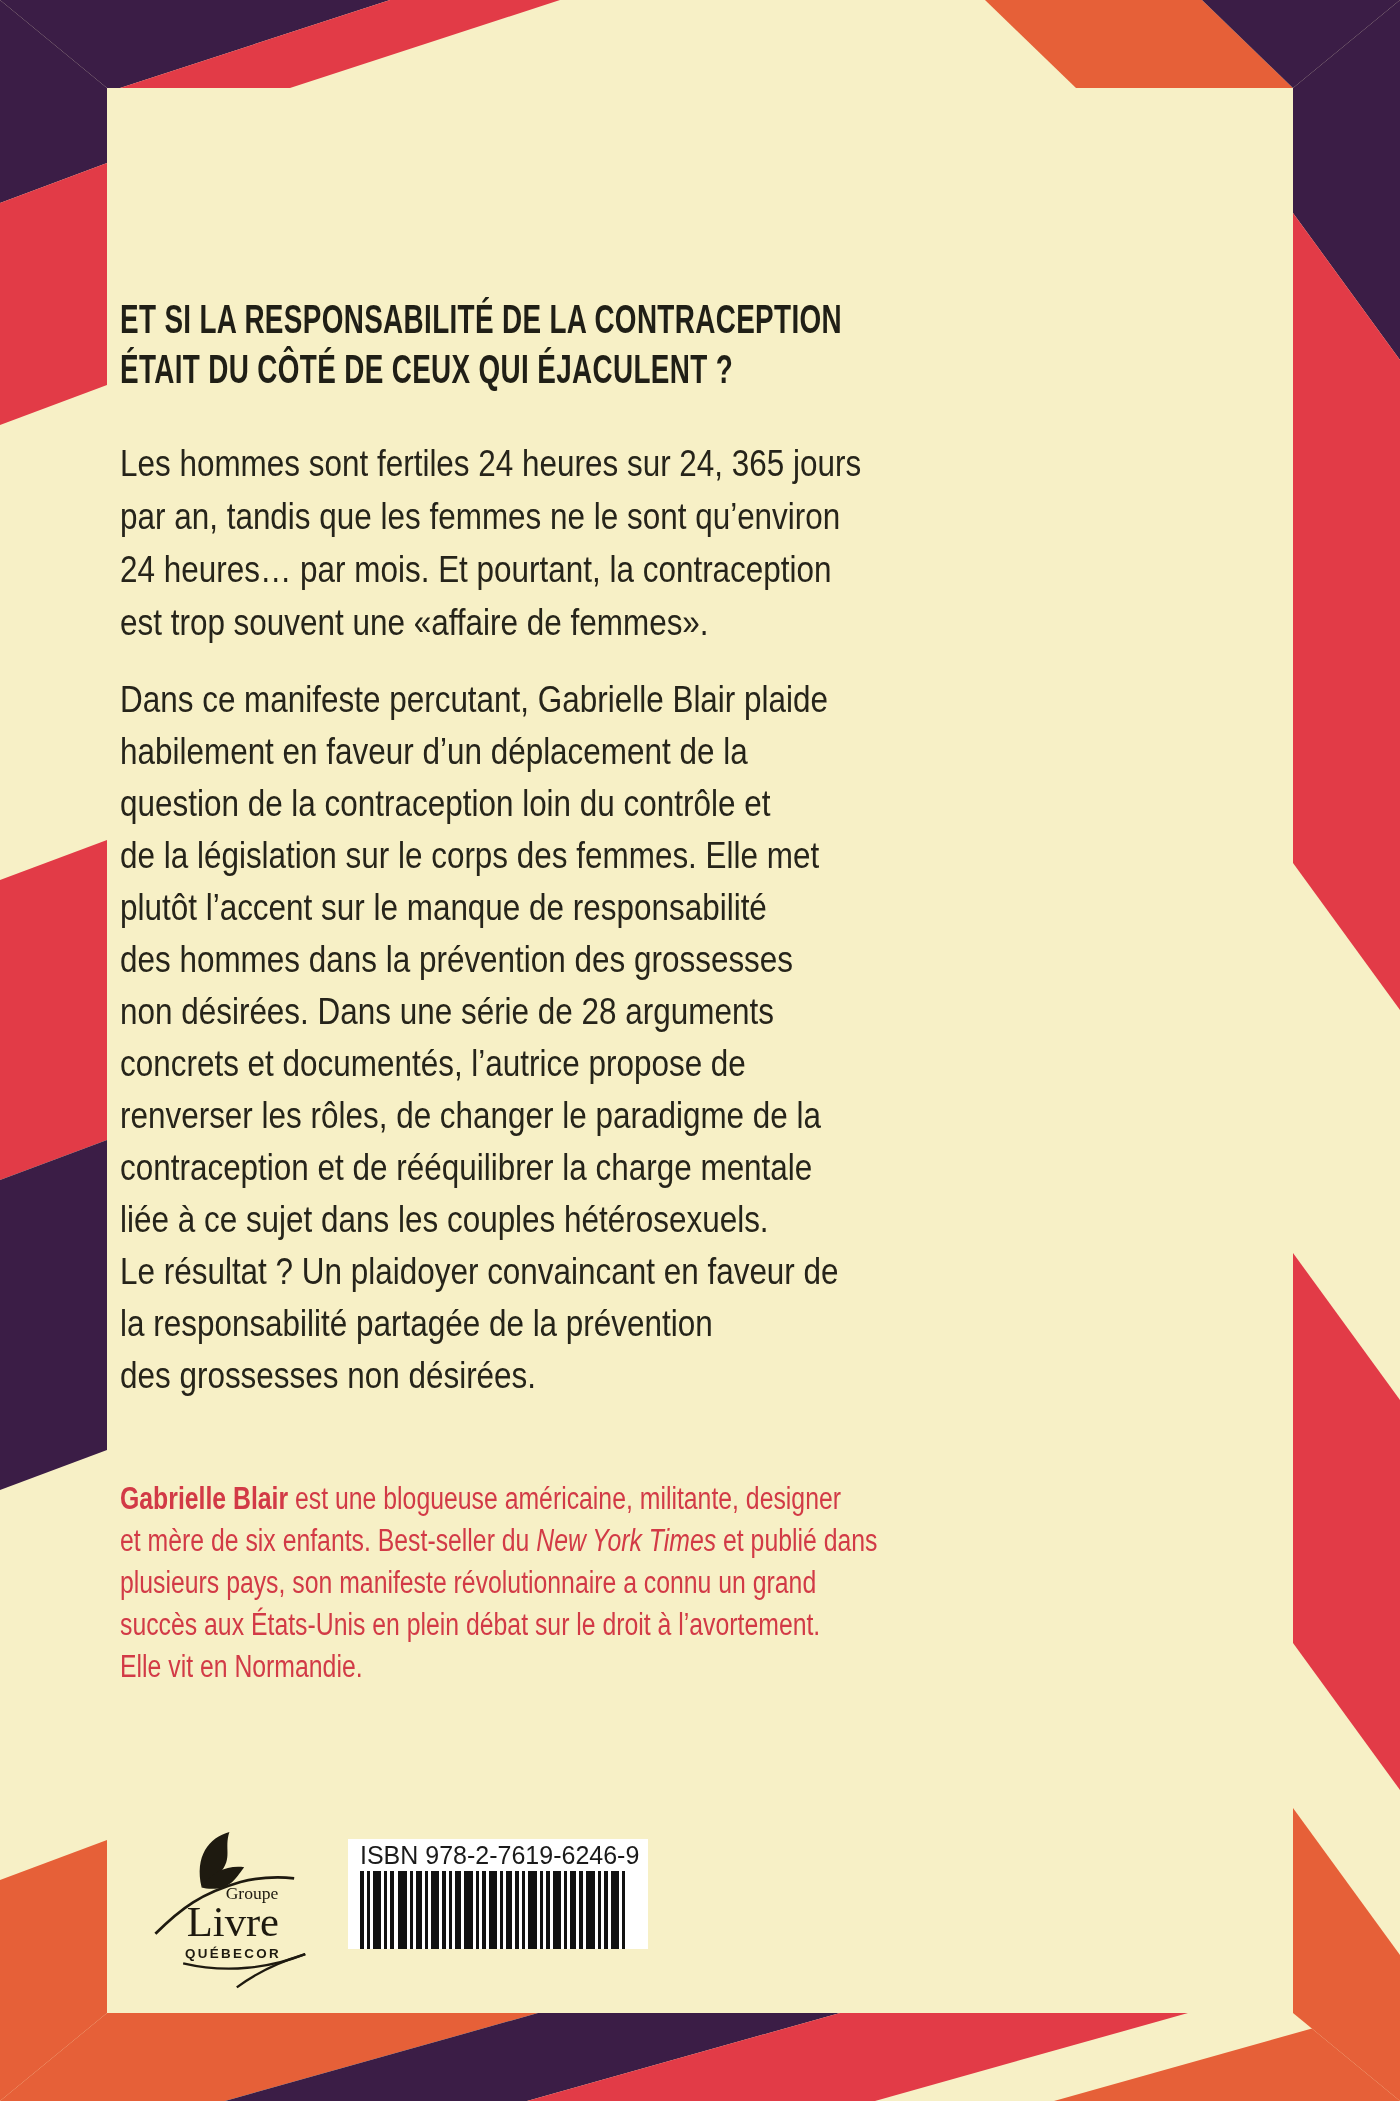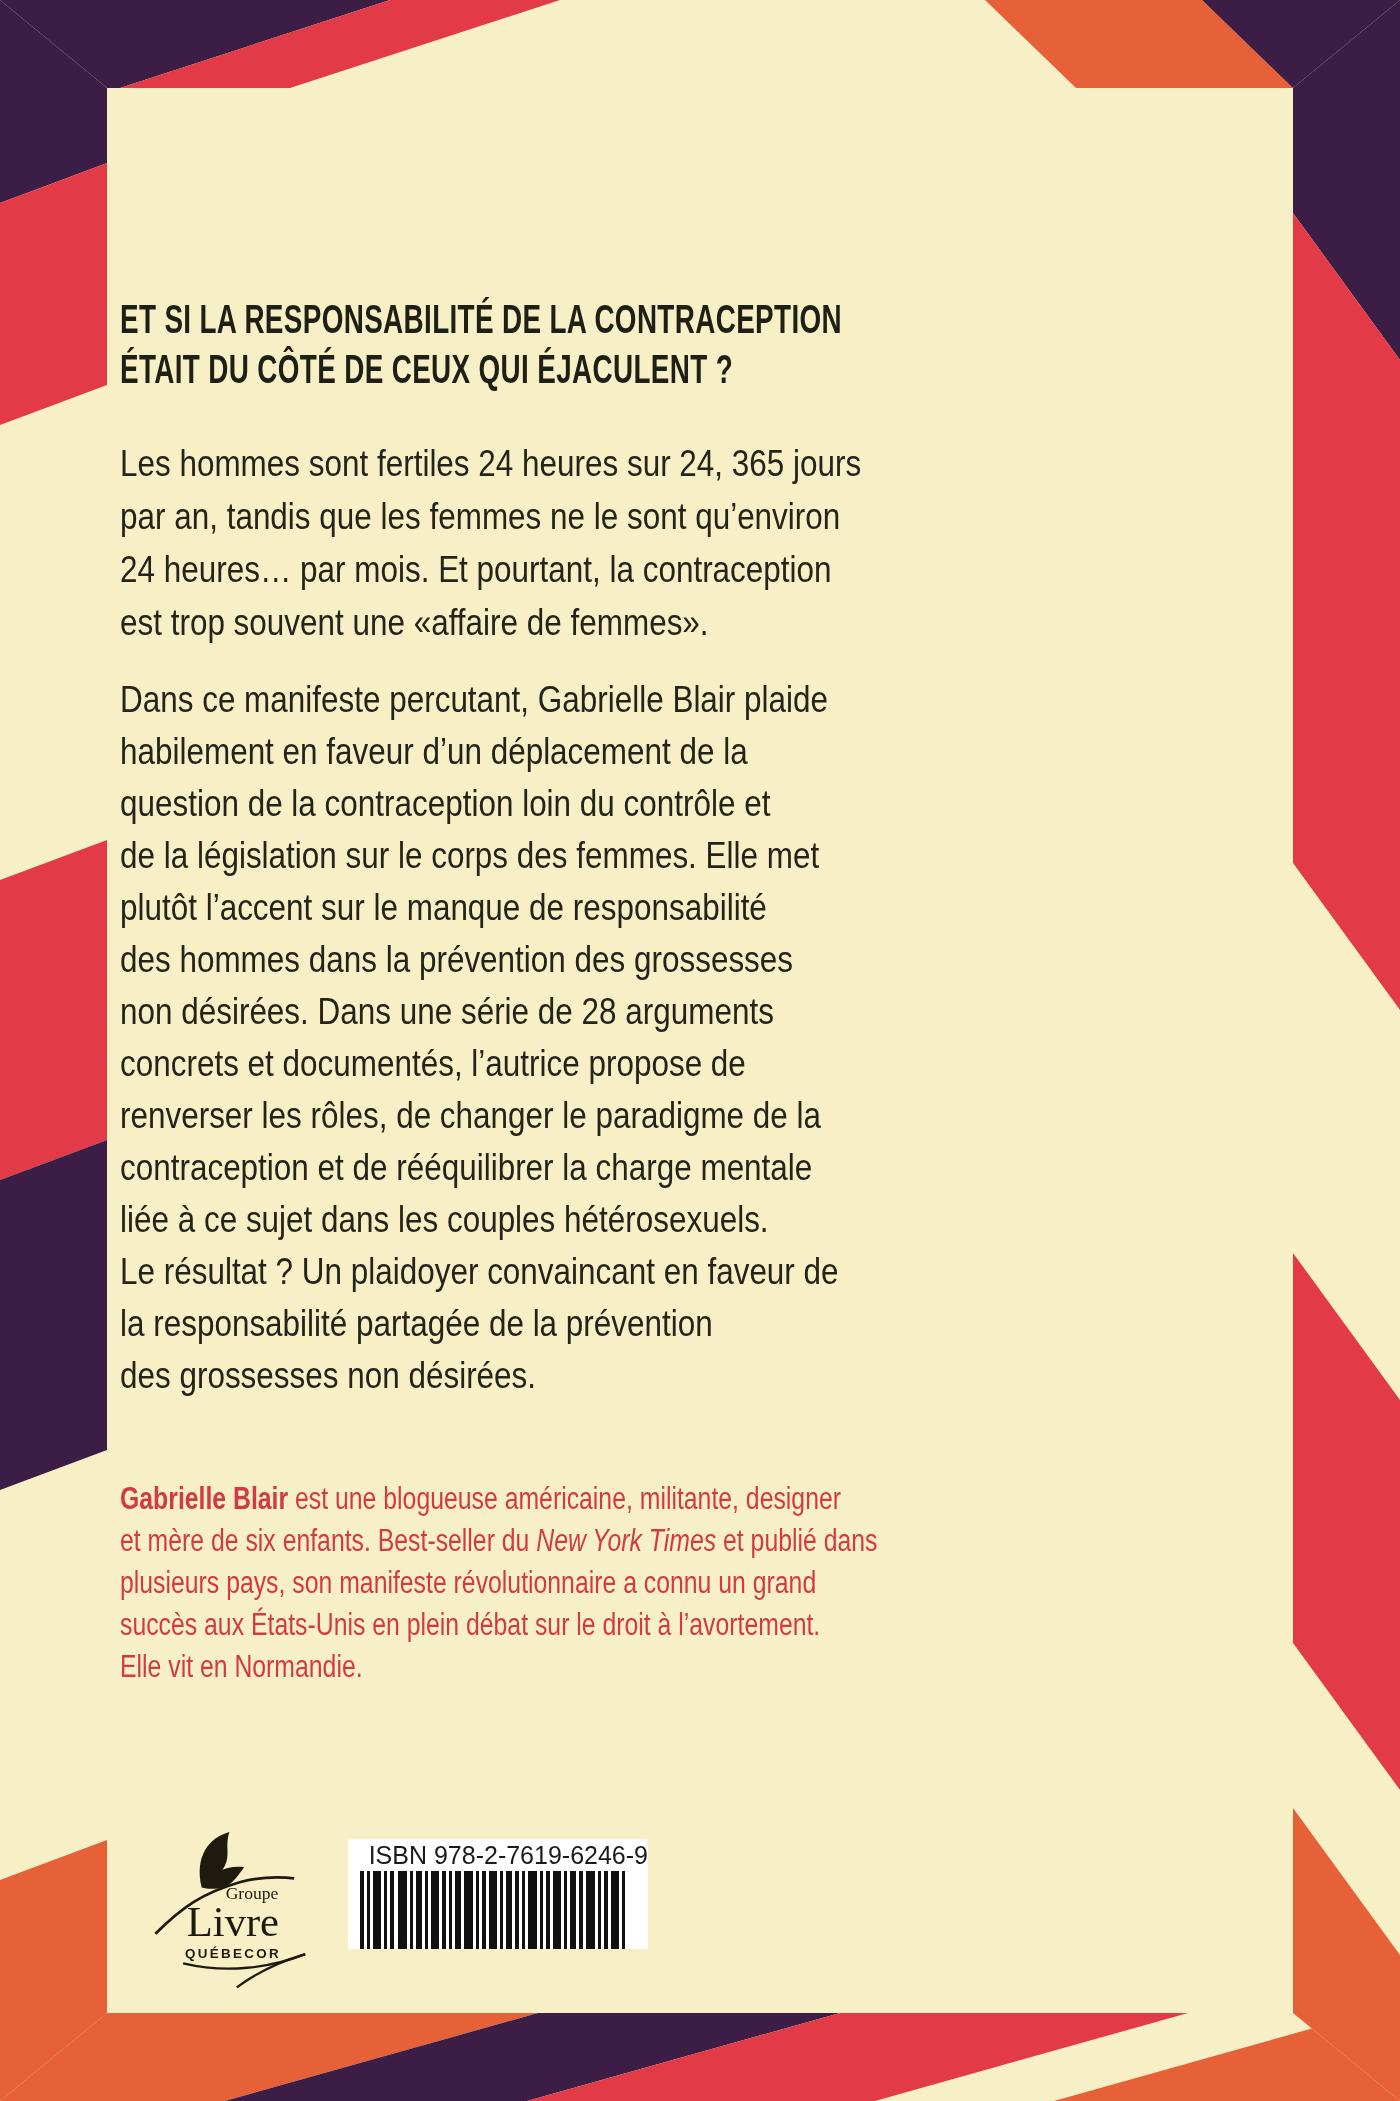--- a/index.html
+++ b/index.html
@@ -40,21 +40,21 @@
   }
   .author-bio .bold { font-weight: bold; }
   .author-bio .italic { font-style: italic; }
 
   .publisher-logo { position: absolute; left: 148px; top: 1830px; width: 185px; height: 165px; }
   .logo-serif { font-family: "Liberation Serif", serif; fill: #1E1A10; }
   .logo-sans  { font-family: "Liberation Sans", sans-serif; font-weight: bold; fill: #1E1A10; }
 
   .barcode-box {
     position: absolute; left: 348px; top: 1839px; width: 300px; height: 110px;
-    background: #FFFFFF; text-align: right;
+    background: #FFFFFF; text-align: left;
   }
   .isbn {
     display: block; margin: 2px 0 0 12px;
     font-size: 25px; color: #1A1A1A; letter-spacing: 0px;
     font-family: "Liberation Sans", sans-serif;
   }
   .bars { display: block; margin: 1px 0 0 12px; }
 </style>
 </head>
 <body>

